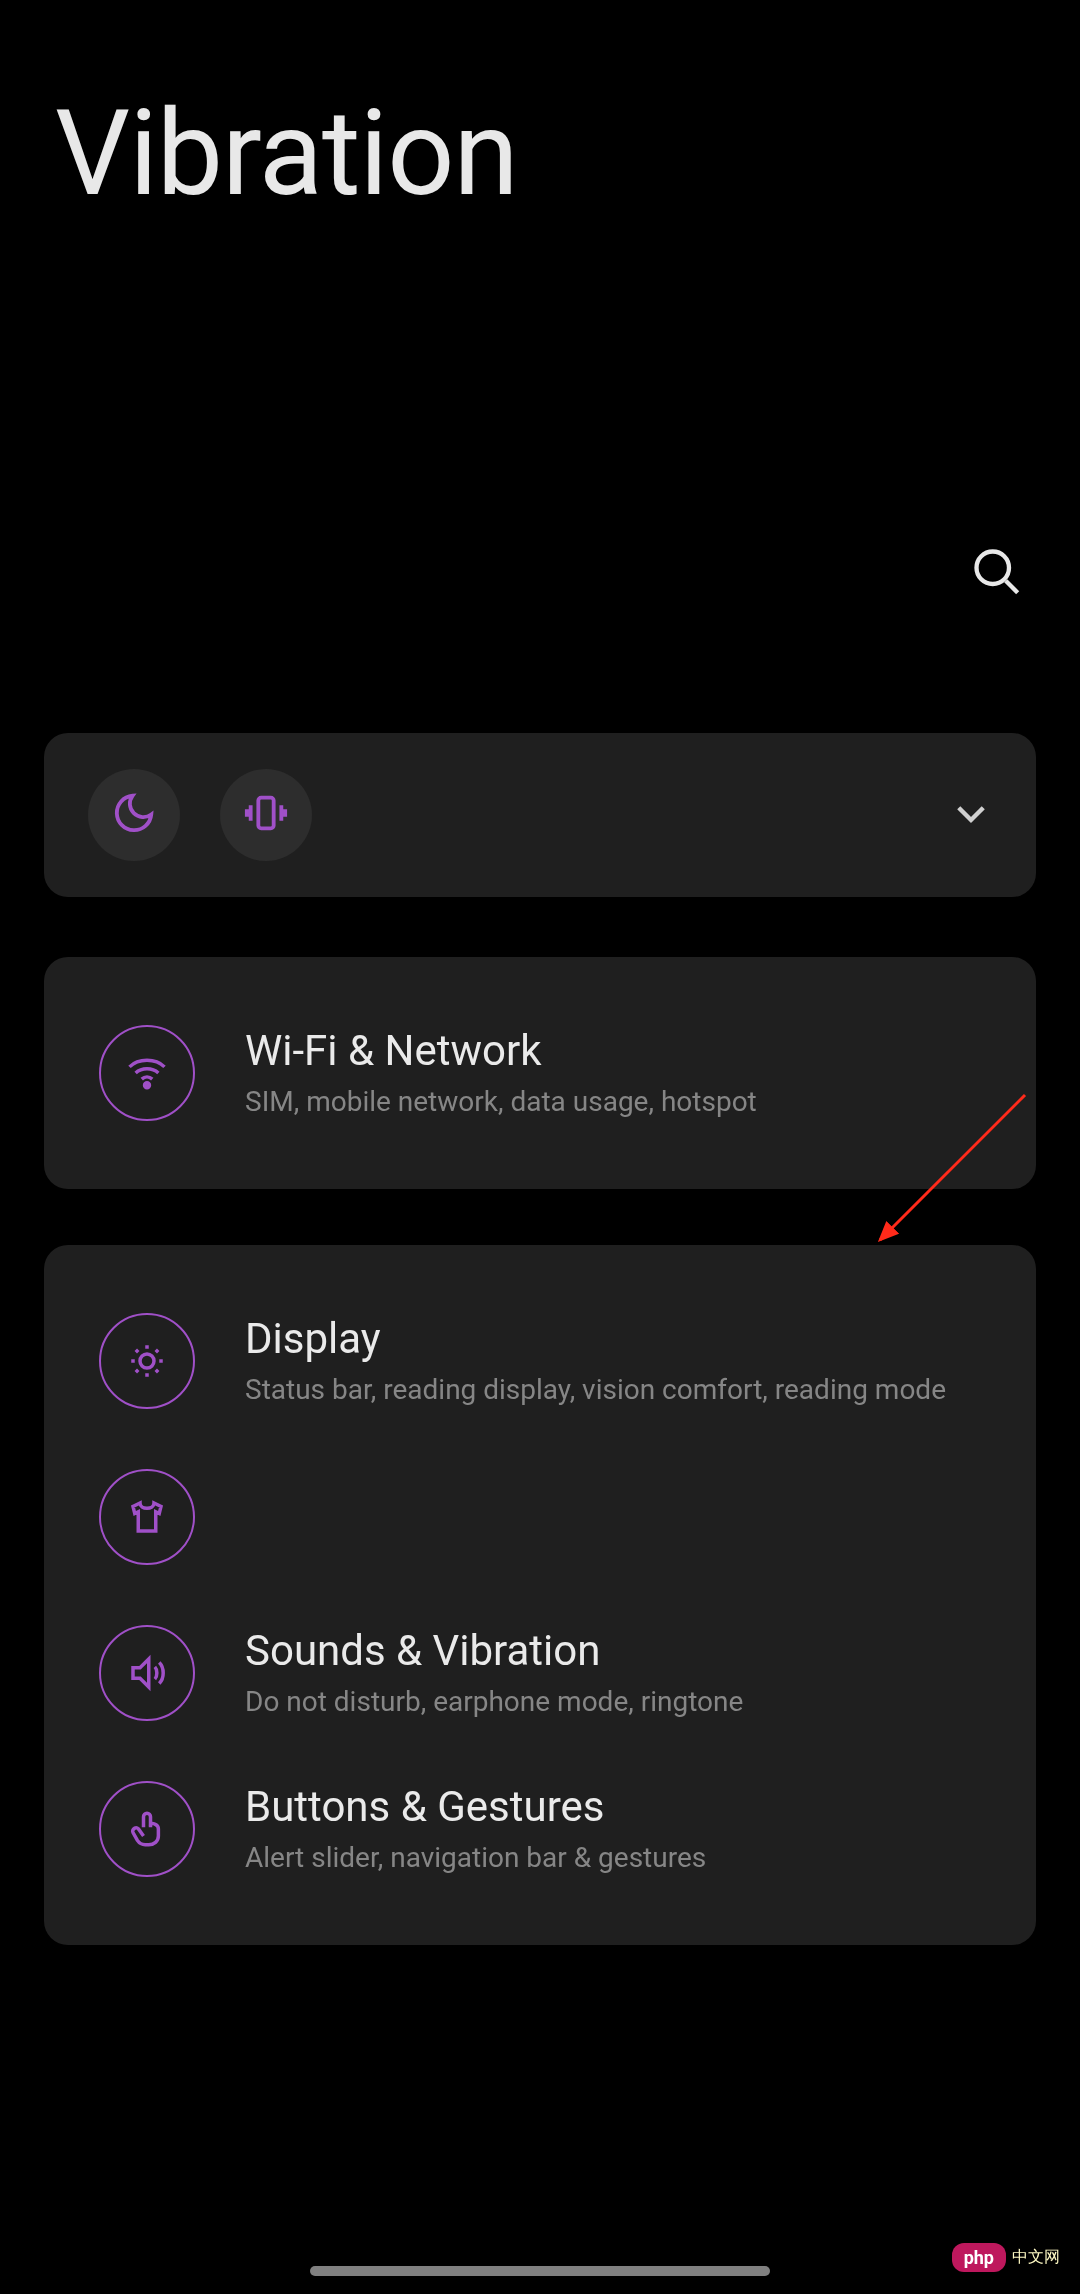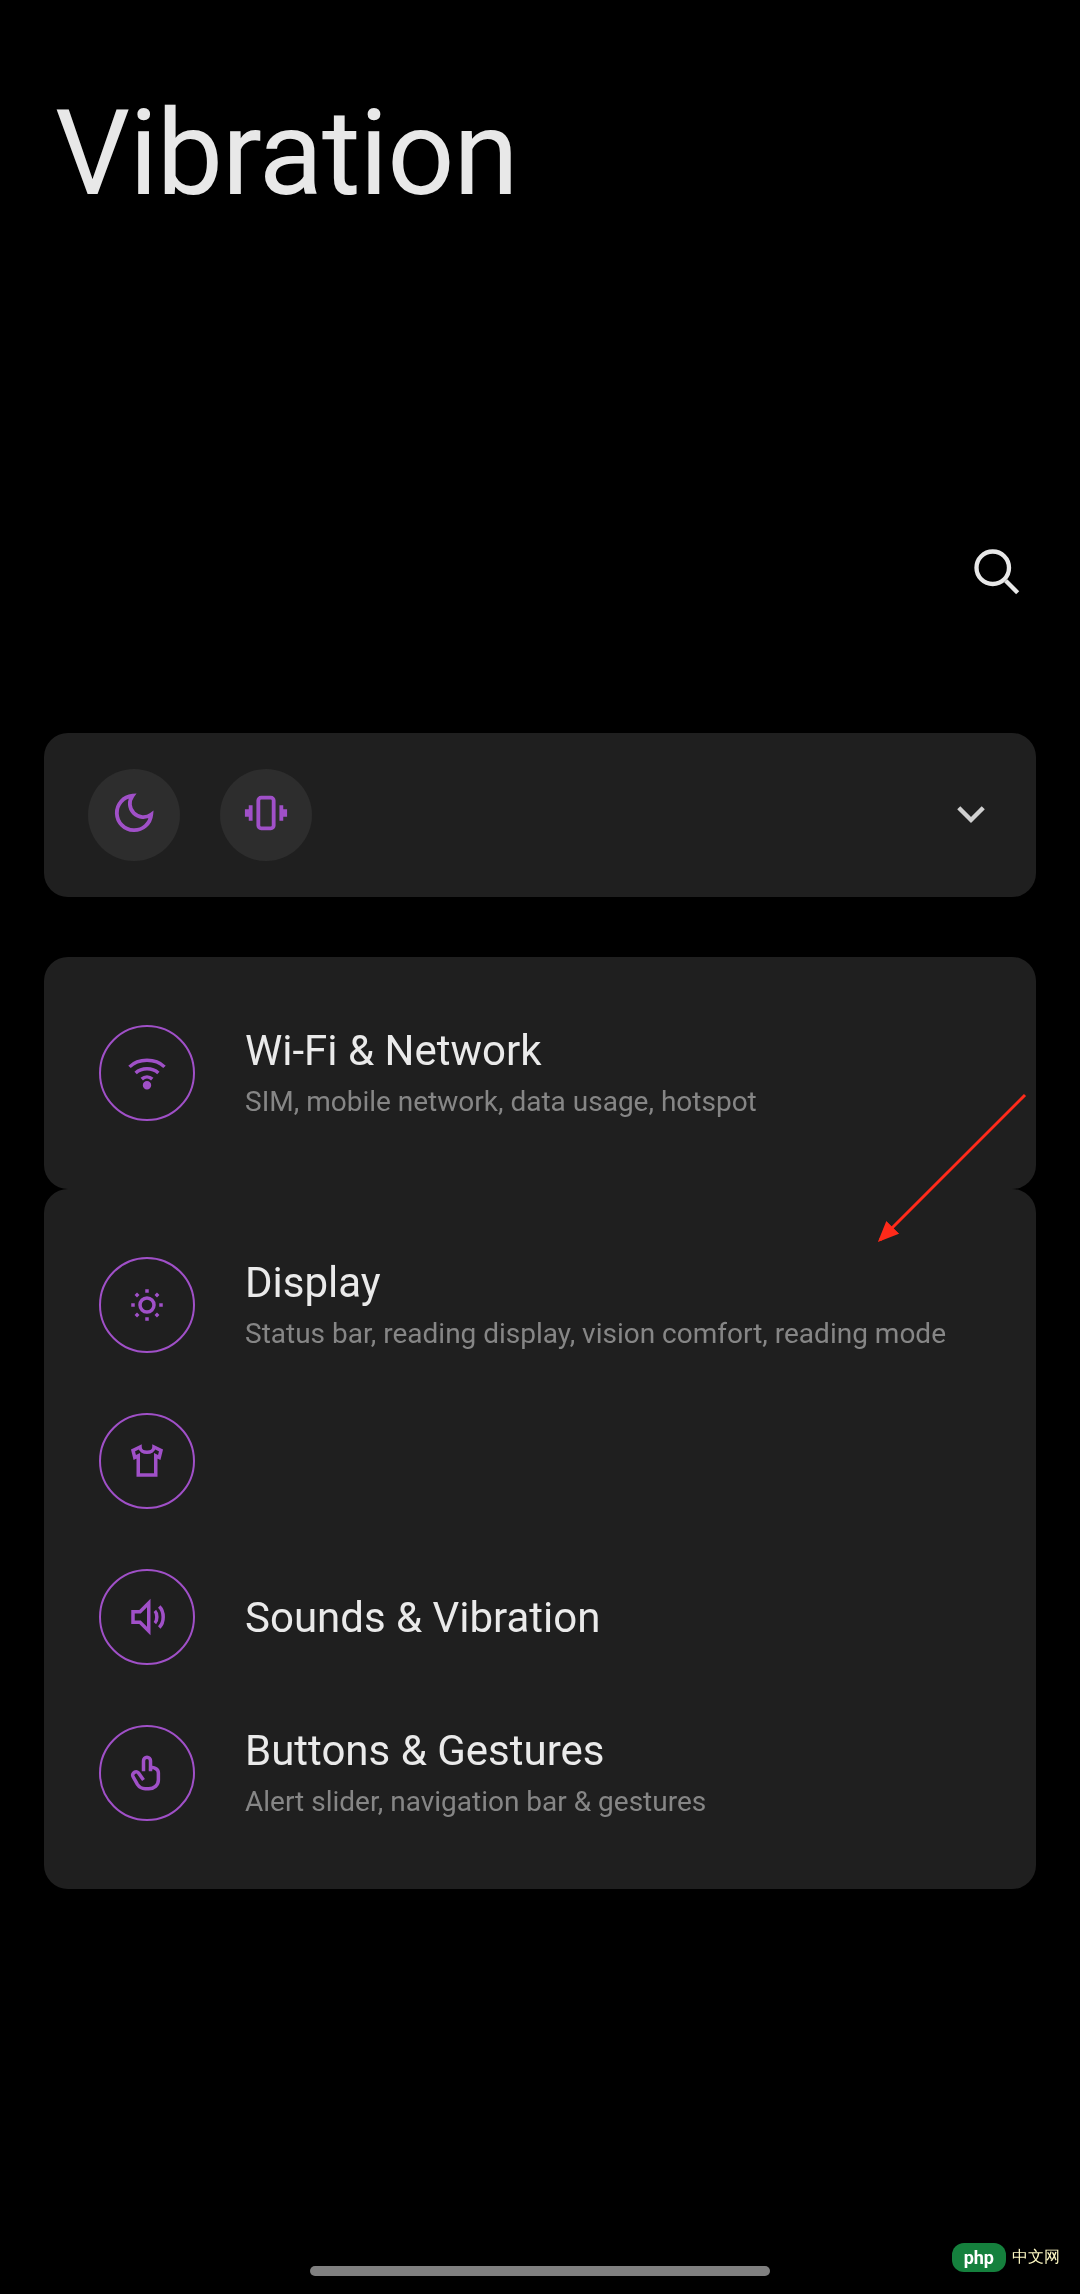--- a/index.html
+++ b/index.html
@@ -62,20 +62,21 @@
       height: 46px;
     }
     .chevron-icon svg {
       width: 42px;
       height: 42px;
     }
     .settings-card {
       background: #1f1f1f;
       border-radius: 24px;
       padding: 38px 0;
+      margin-bottom: 56px;
     }
     .settings-row {
       display: flex;
       align-items: center;
       padding: 30px 55px;
       gap: 50px;
     }
     .row-icon {
       width: 96px;
       height: 96px;
@@ -128,21 +129,21 @@
     }
     .watermark {
       position: absolute;
       bottom: 22px;
       right: 20px;
       display: flex;
       align-items: center;
       gap: 6px;
     }
     .watermark-badge {
-      background: #15803d;
+      background: #be185d;
       color: #fff;
       font-size: 18px;
       font-weight: bold;
       padding: 4px 12px;
       border-radius: 12px;
     }
     .watermark-text {
       color: #fef9c3;
       font-size: 16px;
     }
@@ -232,20 +233,21 @@
     <div class="settings-row">
       <div class="row-icon">
         <svg viewBox="0 0 24 24" fill="none" stroke="#a050c8" stroke-width="2">
           <path d="M4 9 L4 15 L8 15 L13 20 L13 4 L8 9 Z"></path>
           <path d="M16.5 8.5 C 18 10, 18 14, 16.5 15.5"></path>
           <path d="M19 6 C 22 9, 22 15, 19 18"></path>
         </svg>
       </div>
       <div class="row-text">
         <div class="row-title">Sounds &amp; Vibration</div>
+        <div class="row-subtitle">Do not disturb, earphone mode, ringtone</div>
       </div>
     </div>
 
     <div class="settings-row">
       <div class="row-icon">
         <svg viewBox="0 0 24 24" fill="none" stroke="#a050c8" stroke-width="2">
           <path d="M10 11 L10 5 C10 3.9 10.9 3 12 3 C13.1 3 14 3.9 14 5 L14 11"></path>
           <path d="M14 10 C14 9 15 8.5 16 9 L17 9.5 C18 10 18.5 11 18.5 12 L18.5 16 C18.5 19 16 21 13 21 L11 21 C9 21 7.5 20 6.5 18.5 L4 14 C3.5 13 4 12 5 11.5 C6 11 7 11.5 7.5 12.5 L10 16"></path>
         </svg>
       </div>

